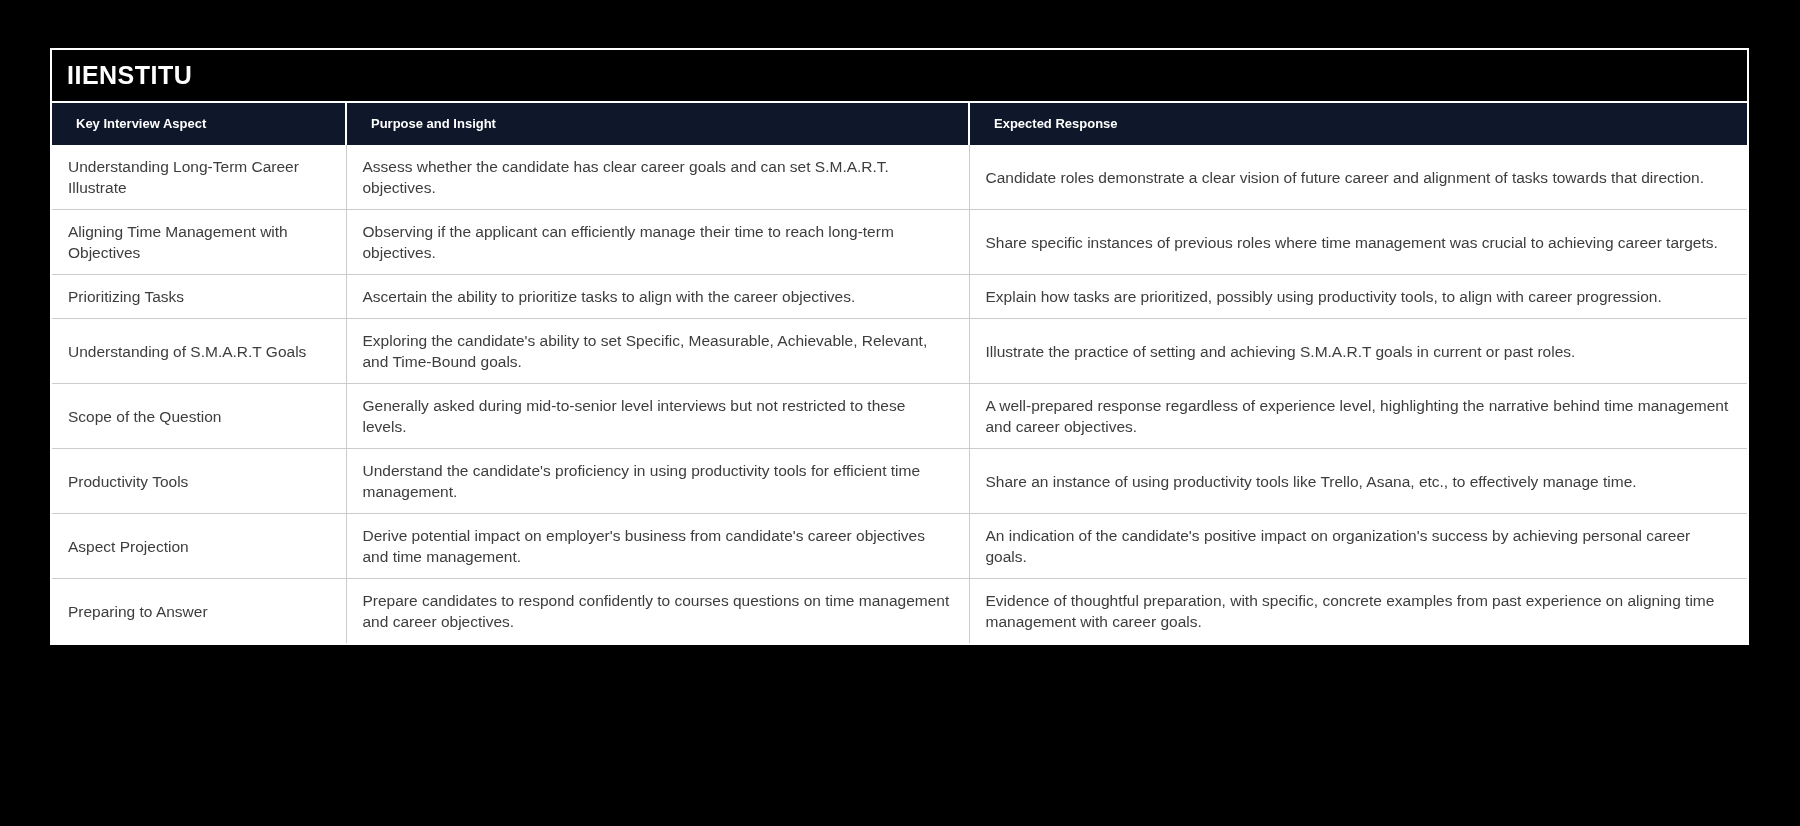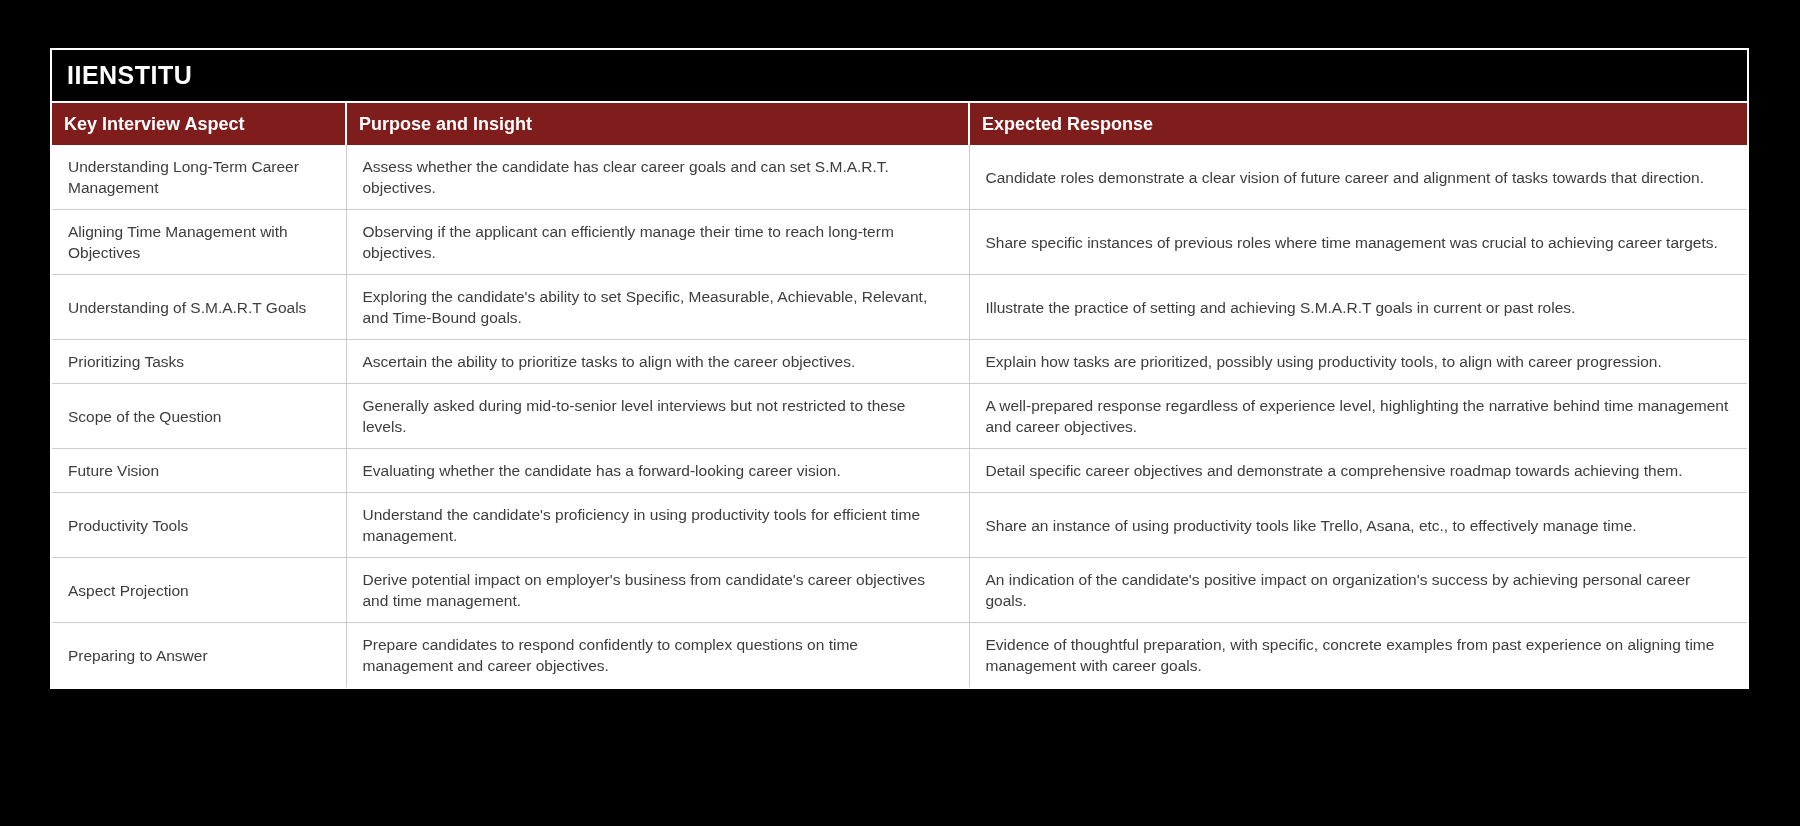--- a/index.html
+++ b/index.html
@@ -36,26 +36,26 @@
   }
   table.data-table {
     width: 100%;
     border-collapse: collapse;
     table-layout: fixed;
     background: #ffffff;
   }
   table.data-table col.c1 { width: 294px; }
   table.data-table col.c2 { width: 623px; }
   table.data-table th {
-    background: #7f1d1d;
+    background: #0f172a;
     color: #ffffff;
     text-align: left;
-    font-size: 18px;
+    font-size: 13px;
     font-weight: bold;
-    padding: 11px 12px;
+    padding: 11px 24px;
     line-height: 20px;
     vertical-align: middle;
   }
   table.data-table th.divider { border-right: 2px solid #ffffff; }
   table.data-table td {
     color: #3d3d3d;
     font-size: 15.5px;
     line-height: 21px;
     padding: 11px 16px;
     vertical-align: middle;
@@ -79,60 +79,55 @@
       </colgroup>
       <thead>
         <tr>
           <th class="divider">Key Interview Aspect</th>
           <th class="divider">Purpose and Insight</th>
           <th>Expected Response</th>
         </tr>
       </thead>
       <tbody>
         <tr>
-          <td class="divider">Understanding Long-Term Career Management</td>
+          <td class="divider">Understanding Long-Term Career Illustrate</td>
           <td class="divider">Assess whether the candidate has clear career goals and can set S.M.A.R.T. objectives.</td>
           <td>Candidate roles demonstrate a clear vision of future career and alignment of tasks towards that direction.</td>
         </tr>
         <tr>
           <td class="divider">Aligning Time Management with Objectives</td>
           <td class="divider">Observing if the applicant can efficiently manage their time to reach long-term objectives.</td>
           <td>Share specific instances of previous roles where time management was crucial to achieving career targets.</td>
         </tr>
         <tr>
+          <td class="divider">Prioritizing Tasks</td>
+          <td class="divider">Ascertain the ability to prioritize tasks to align with the career objectives.</td>
+          <td>Explain how tasks are prioritized, possibly using productivity tools, to align with career progression.</td>
+        </tr>
+        <tr>
           <td class="divider">Understanding of S.M.A.R.T Goals</td>
           <td class="divider">Exploring the candidate's ability to set Specific, Measurable, Achievable, Relevant, and Time-Bound goals.</td>
           <td>Illustrate the practice of setting and achieving S.M.A.R.T goals in current or past roles.</td>
         </tr>
         <tr>
-          <td class="divider">Prioritizing Tasks</td>
-          <td class="divider">Ascertain the ability to prioritize tasks to align with the career objectives.</td>
-          <td>Explain how tasks are prioritized, possibly using productivity tools, to align with career progression.</td>
-        </tr>
-        <tr>
           <td class="divider">Scope of the Question</td>
           <td class="divider">Generally asked during mid-to-senior level interviews but not restricted to these levels.</td>
           <td>A well-prepared response regardless of experience level, highlighting the narrative behind time management and career objectives.</td>
-        </tr>
-        <tr>
-          <td class="divider">Future Vision</td>
-          <td class="divider">Evaluating whether the candidate has a forward-looking career vision.</td>
-          <td>Detail specific career objectives and demonstrate a comprehensive roadmap towards achieving them.</td>
         </tr>
         <tr>
           <td class="divider">Productivity Tools</td>
           <td class="divider">Understand the candidate's proficiency in using productivity tools for efficient time management.</td>
           <td>Share an instance of using productivity tools like Trello, Asana, etc., to effectively manage time.</td>
         </tr>
         <tr>
           <td class="divider">Aspect Projection</td>
           <td class="divider">Derive potential impact on employer's business from candidate's career objectives and time management.</td>
           <td>An indication of the candidate's positive impact on organization's success by achieving personal career goals.</td>
         </tr>
         <tr>
           <td class="divider">Preparing to Answer</td>
-          <td class="divider">Prepare candidates to respond confidently to complex questions on time management and career objectives.</td>
+          <td class="divider">Prepare candidates to respond confidently to courses questions on time management and career objectives.</td>
           <td>Evidence of thoughtful preparation, with specific, concrete examples from past experience on aligning time management with career goals.</td>
         </tr>
       </tbody>
     </table>
   </div>
 </div>
 
 </body></html>

